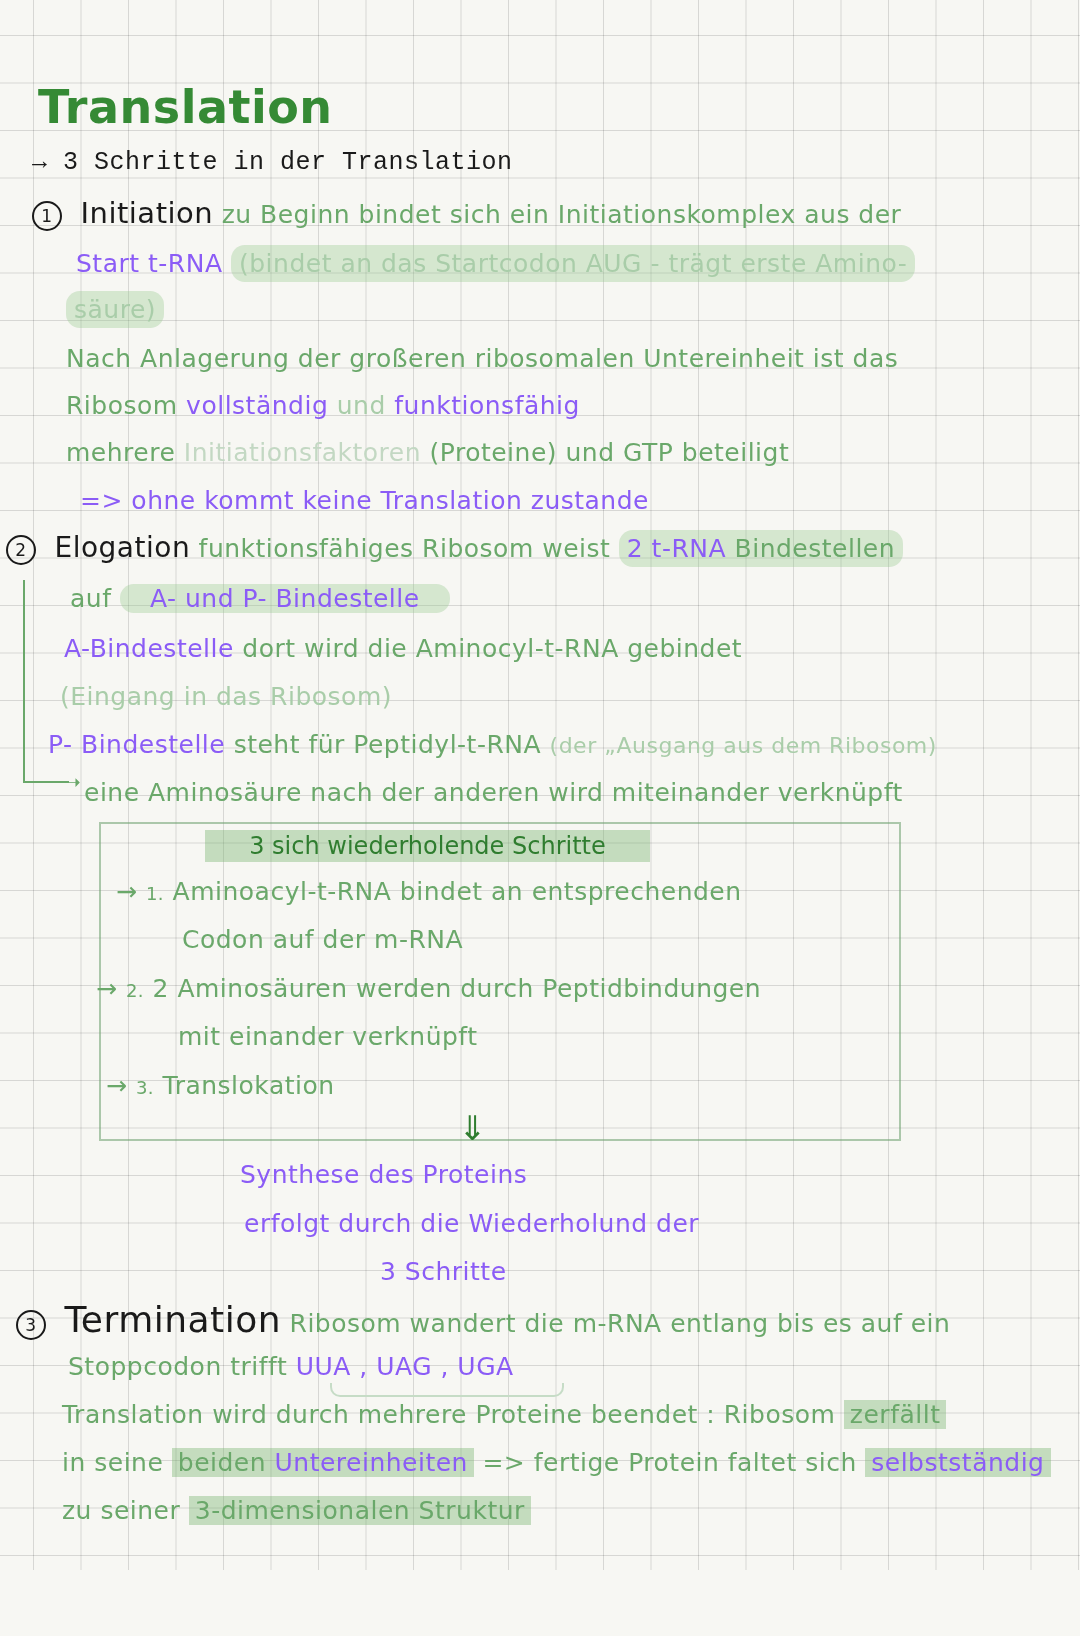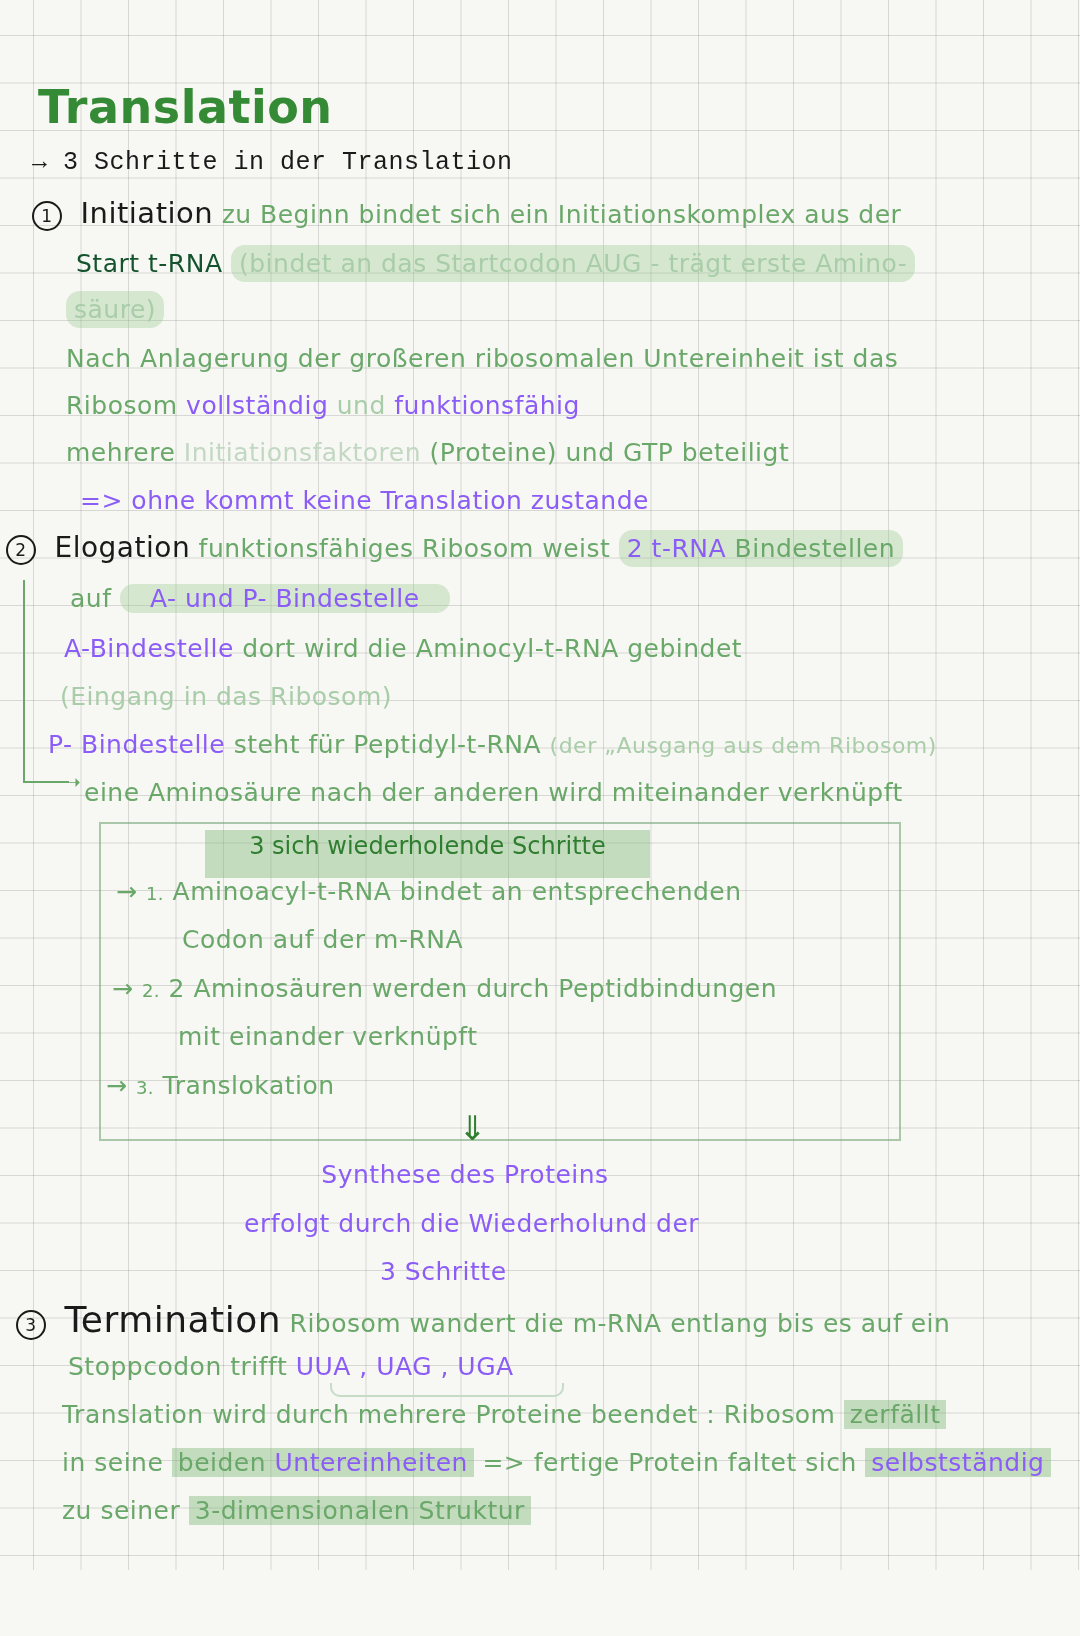--- a/index.html
+++ b/index.html
@@ -28,51 +28,51 @@
   .title { position: absolute; left: 38px; top: 80px; font-size: 46px; font-weight: bold; color: #358a35; letter-spacing: 0.5px; }
   .circle {
     display: inline-block; width: 26px; height: 26px; border: 2.5px solid #1a1a1a; border-radius: 50%;
     font-size: 17px; line-height: 26px; text-align: center; vertical-align: middle; margin-right: 10px; color: #1a1a1a;
   }
   .box {
     position: absolute; left: 99px; top: 822px; width: 798px; height: 315px;
     border: 2px solid rgba(110,160,110,0.55);
   }
   .box-heading {
-    position: absolute; left: 205px; top: 830px; width: 445px; height: 48px;
+    position: absolute; left: 205px; top: 830px; width: 445px; height: 32px;
     background: rgba(120, 180, 110, 0.40); text-align: center;
     font-size: 24px; line-height: 32px; color: #2f7d2f;
   }
   .bracket-v { position: absolute; left: 23px; top: 580px; width: 2px; height: 202px; background: #6aa86a; }
   .bracket-h { position: absolute; left: 23px; top: 781px; width: 46px; height: 2px; background: #6aa86a; }
   .bracket-arrow { position: absolute; left: 64px; top: 770px; font-size: 20px; color: #6aa86a; }
   .brace {
     position: absolute; left: 330px; top: 1383px; width: 230px; height: 12px;
     border: 2px solid #c6dcc6; border-top: none; border-radius: 0 0 10px 10px;
   }
   .arrow-down { position: absolute; left: 458px; top: 1108px; font-size: 34px; color: #2f7d2f; }
-  .center { text-align: center; }
+  .center { text-align: left; }
 </style>
 </head>
 <body>
 
 <div class="title">Translation</div>
 
 <div class="line bk" style="left:32px; top:146px;font-family:Liberation Mono, monospace;">
   <span>→</span>
   <span>3 Schritte in der Translation</span>
 </div>
 
 <div class="line" style="left:32px; top:196px;">
   <span class="circle">1</span>
   <span class="bk" style="font-size:29px;">Initiation</span>
   <span class="t">zu Beginn bindet sich ein Initiationskomplex aus der</span>
 </div>
 <div class="line" style="left:76px; top:247px;">
-  <span class="t" style="color:#14532d;">Start t-RNA</span>
+  <span class="t" style="color:#8b5cf6;">Start t-RNA</span>
   <span class="lt hl">(bindet an das Startcodon AUG - trägt erste Amino-</span>
 </div>
 <div class="line" style="left:66px; top:293px;">
   <span class="lt hl">säure)</span>
 </div>
 <div class="line t" style="left:66px; top:342px;">Nach Anlagerung der großeren ribosomalen Untereinheit ist das</div>
 <div class="line" style="left:66px; top:389px;">
   <span class="t">Ribosom</span>
   <span class="dk">vollständig</span>
   <span class="lt">und</span>
@@ -115,21 +115,21 @@
 
 <div class="box"></div>
 <div class="box-heading">3 sich wiederholende Schritte</div>
 
 <div class="line t" style="left:116px; top:875px;">
   <span>→</span>
   <span style="font-size:18px;">1.</span>
   <span>Aminoacyl-t-RNA bindet an entsprechenden</span>
 </div>
 <div class="line t" style="left:182px; top:923px;">Codon auf der m-RNA</div>
-<div class="line t" style="left:112px; top:972px;">
+<div class="line t" style="left:96px; top:972px;">
   <span>→</span>
   <span style="font-size:18px;">2.</span>
   <span>2 Aminosäuren werden durch Peptidbindungen</span>
 </div>
 <div class="line t" style="left:178px; top:1020px;">mit einander verknüpft</div>
 <div class="line t" style="left:106px; top:1069px;">
   <span>→</span>
   <span style="font-size:18px;">3.</span>
   <span>Translokation</span>
 </div>

